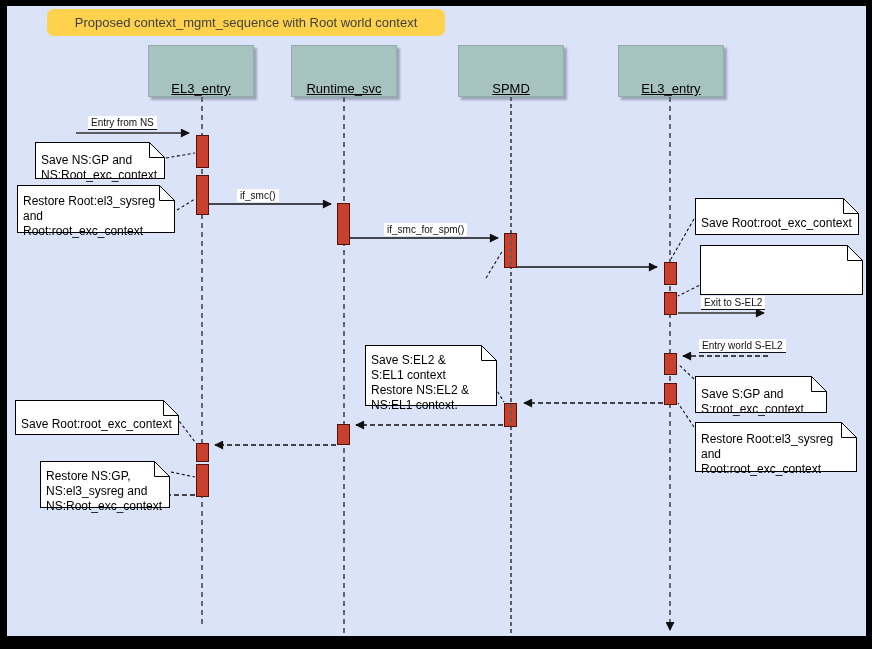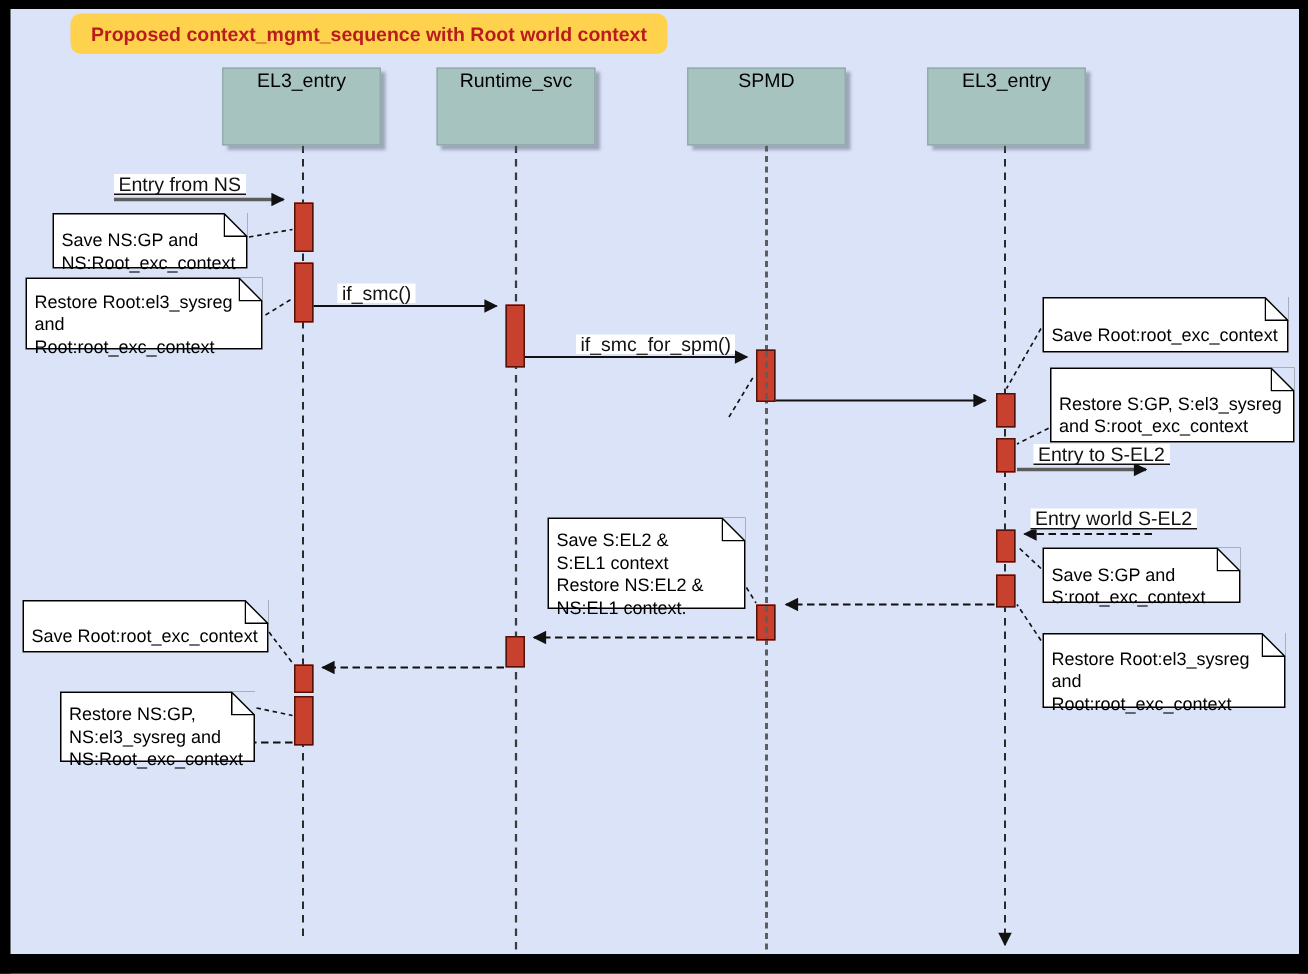--- a/index.html
+++ b/index.html
@@ -22,44 +22,44 @@
   .ll-thick { stroke:#5e5e5e; stroke-width:2;   stroke-dasharray:4 3; }
   .msg-solid  { stroke:#111; stroke-width:1.3; }
   .msg-entry  { stroke:#5c5c5c; stroke-width:2.2; }
   .msg-return { stroke:#111; stroke-width:1.3; stroke-dasharray:5 3; }
   .note-conn  { stroke:#111; stroke-width:1.1; stroke-dasharray:3 2.5; fill:none; }
   .bar-dash   { stroke:#5e5e5e; stroke-width:2; stroke-dasharray:4 3; }
 
   .title { position:absolute; left:47px; top:9px; width:398px; height:27px;
            background: var(--title_bg, #ffd24d); border-radius:7px; z-index:4;
            display:flex; align-items:center; justify-content:center;
-           font-size:13px; font-weight:bold; color:#b91c1c; }
+           font-size:13px; font-weight:normal; color:#404040; }
 
   .actor { position:absolute; top:45px; width:106px; height:52px; z-index:4;
            background: var(--actor_fill, #a7c3c0);
            border:1px solid var(--actor_border, #93aca9);
            box-shadow:3px 3px 2px rgba(80,90,110,.45);
-           display:flex; align-items:flex-start; justify-content:center;
-           font-size:13px; color:#000; }
+           display:flex; align-items:flex-end; justify-content:center;
+           font-size:13px; color:#000;text-decoration:underline; }
 
   .bar { position:absolute; width:13px; z-index:2;
          background: var(--bar_fill, #c8402e);
          border:1px solid var(--bar_border, #561106); }
 
   .note { position:absolute; z-index:4; background: var(--note_fill, #fff);
           border:1px solid #000; display:flex; flex-direction:column;
           justify-content:center; padding:15px 2px 1px 5px; }
   .note-text { font-size:12px; line-height:15px; color:#000; white-space:pre-line; }
   .fold-cover { position:absolute; top:-1px; right:-1px; width:16px; height:16px;
                 background: var(--background, #dbe3f8);
                 clip-path: polygon(-2% -2%, 102% -2%, 102% 102%); }
   .fold-svg { position:absolute; top:-1px; right:-1px; }
 
-  .msg-label { position:absolute; z-index:4; font-size:13px; line-height:13px;
-               color:#111; background:#fff; padding:0 3px; white-space:nowrap; }
+  .msg-label { position:absolute; z-index:4; font-size:10px; line-height:13px;
+               color:#111; background:#fff; padding:0 3px; white-space:nowrap;margin-left:12px; }
   .msg-label.underlined { border-bottom:1px solid #111; }
 </style>
 </head>
 <body>
 
 <div id="stage">
 
   <svg id="svg-base" class="layer">
     <line class="ll-thin" x1="202" y1="97" x2="202" y2="625"></line>
     <line class="ll-mid" x1="344" y1="97" x2="344" y2="636"></line>
@@ -165,24 +165,22 @@
     <svg class="fold-svg" width="16" height="16">
         <path d="M0.5,0.5 L15.5,15.5 L0.5,15.5 Z" fill="#fff" stroke="#000"></path>
       </svg>
     <div class="note-text">Save Root:root_exc_context</div>
   </div>
   <div class="note" style="left:700px;top:245px;width:163px;height:50px">
     <span class="fold-cover"></span>
     <svg class="fold-svg" width="16" height="16">
         <path d="M0.5,0.5 L15.5,15.5 L0.5,15.5 Z" fill="#fff" stroke="#000"></path>
       </svg>
-    <div class="note-text">Restore S:GP, S:el3_sysreg
-and S:root_exc_context</div>
-  </div>
-  <div class="note" style="left:695px;top:365px;width:132px;height:37px">
+  </div>
+  <div class="note" style="left:695px;top:376px;width:132px;height:37px">
     <span class="fold-cover"></span>
     <svg class="fold-svg" width="16" height="16">
         <path d="M0.5,0.5 L15.5,15.5 L0.5,15.5 Z" fill="#fff" stroke="#000"></path>
       </svg>
     <div class="note-text">Save S:GP and
 S:root_exc_context</div>
   </div>
   <div class="note" style="left:695px;top:422px;width:162px;height:50px">
     <span class="fold-cover"></span>
     <svg class="fold-svg" width="16" height="16">
@@ -204,21 +202,21 @@
     <svg class="fold-svg" width="16" height="16">
         <path d="M0.5,0.5 L15.5,15.5 L0.5,15.5 Z" fill="#fff" stroke="#000"></path>
       </svg>
     <div class="note-text">Restore NS:GP,
 NS:el3_sysreg and
 NS:Root_exc_context</div>
   </div>
 
   <div class="msg-label underlined" style="left:76px;top:116px">Entry from NS</div>
   <div class="msg-label" style="left:225px;top:189px">if_smc()</div>
-  <div class="msg-label" style="left:384px;top:223px">if_smc_for_spm()</div>
-  <div class="msg-label underlined" style="left:689px;top:296px">Entry to S-EL2</div>
+  <div class="msg-label" style="left:372px;top:223px">if_smc_for_spm()</div>
+  <div class="msg-label underlined" style="left:689px;top:296px">Exit to S-EL2</div>
   <div class="msg-label underlined" style="left:687px;top:339px">Entry world S-EL2</div>
 
   <div class="frame top"></div>
   <div class="frame left"></div>
   <div class="frame right"></div>
   <div class="frame bottom"></div>
 </div>
 
 </body></html>

